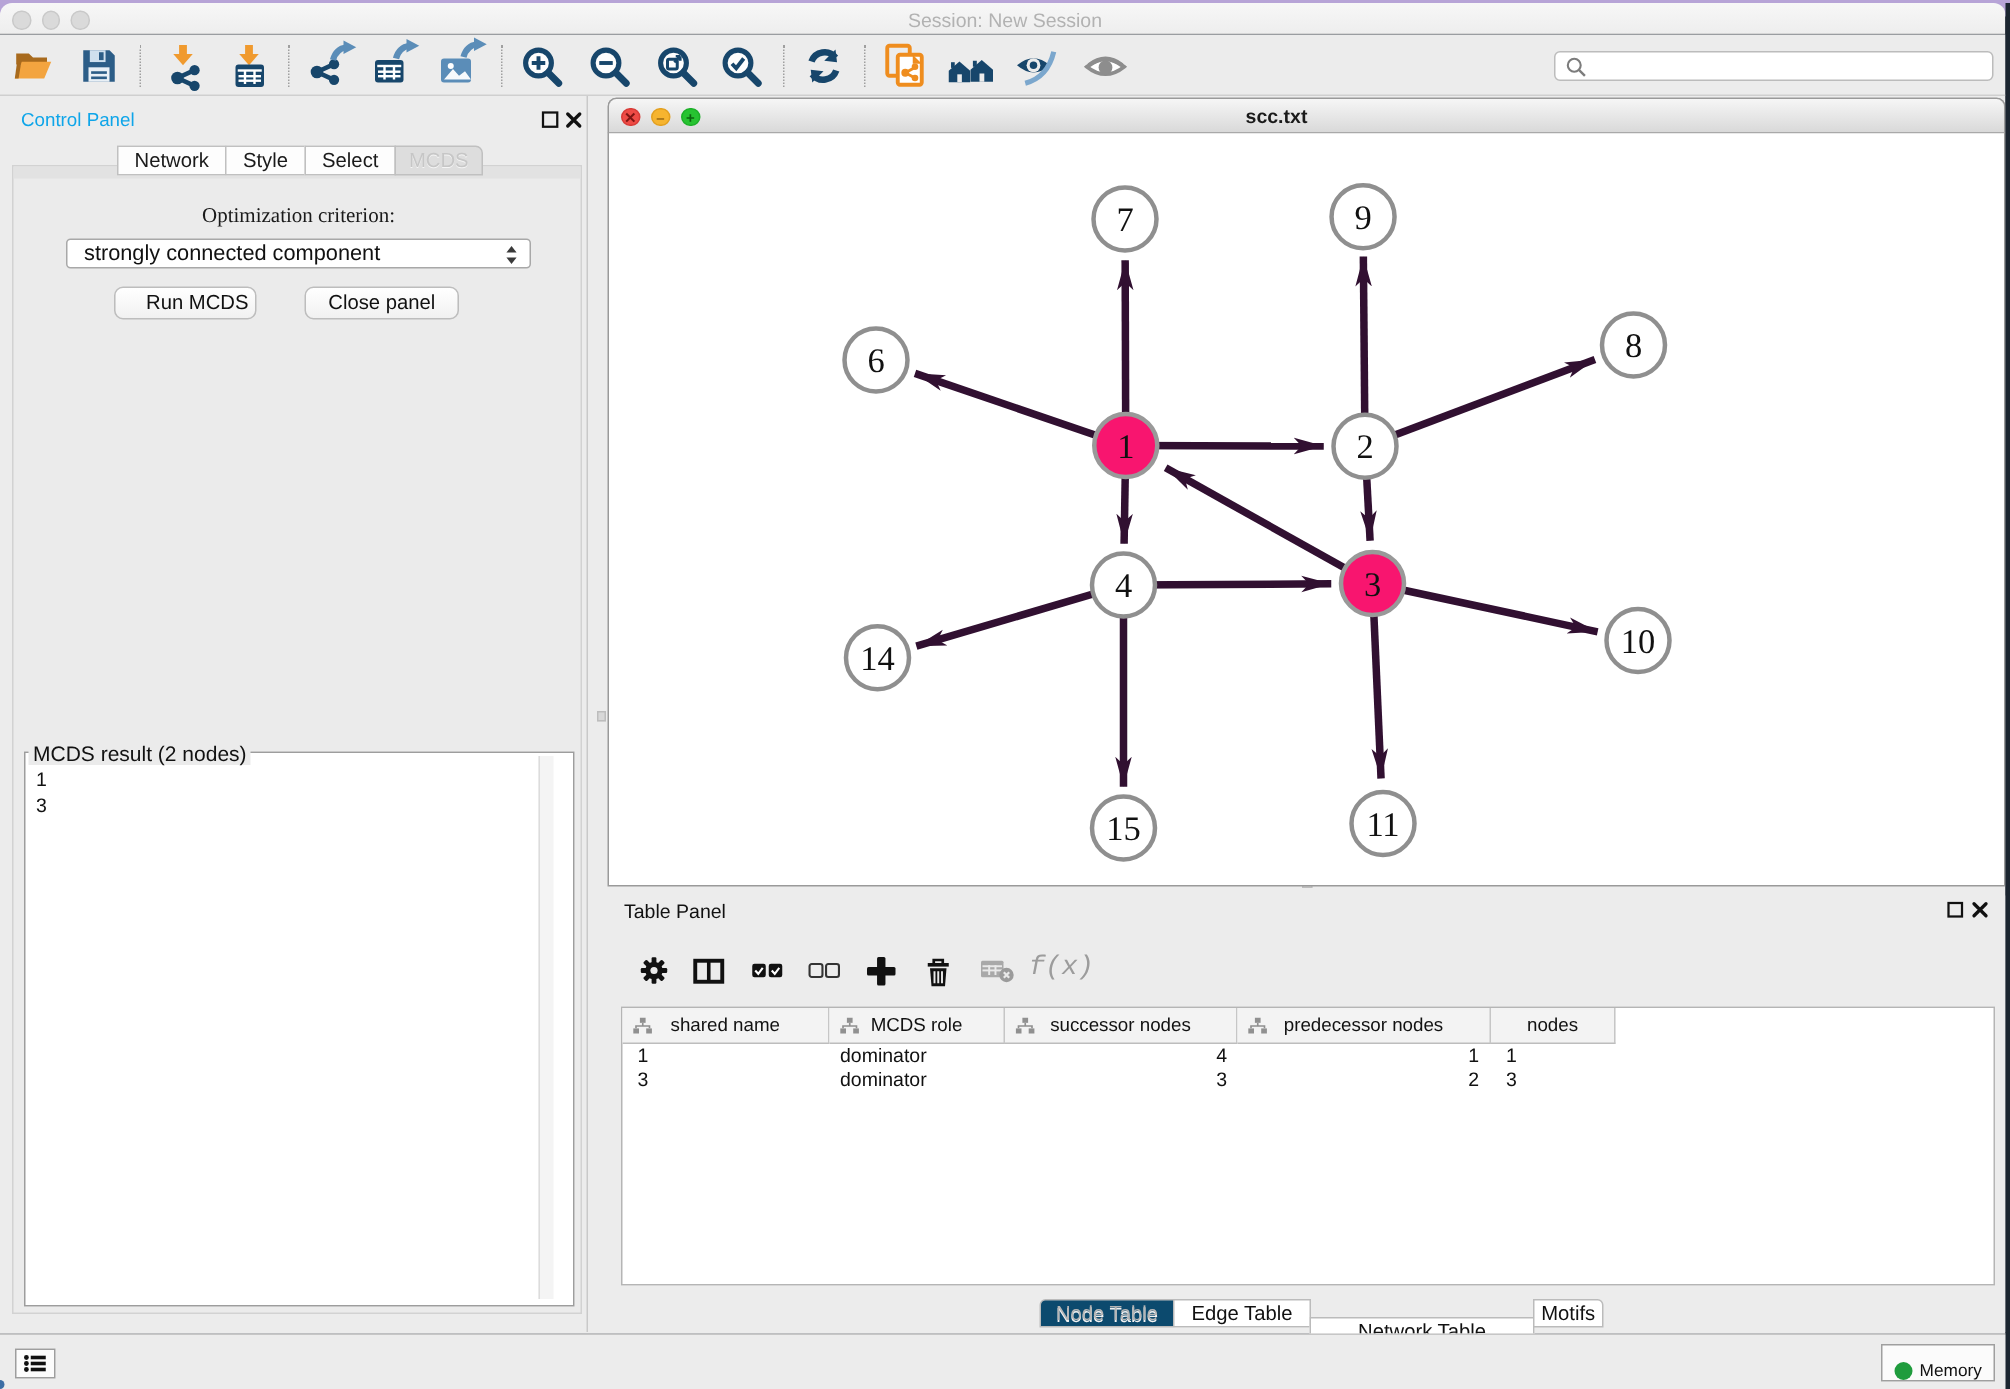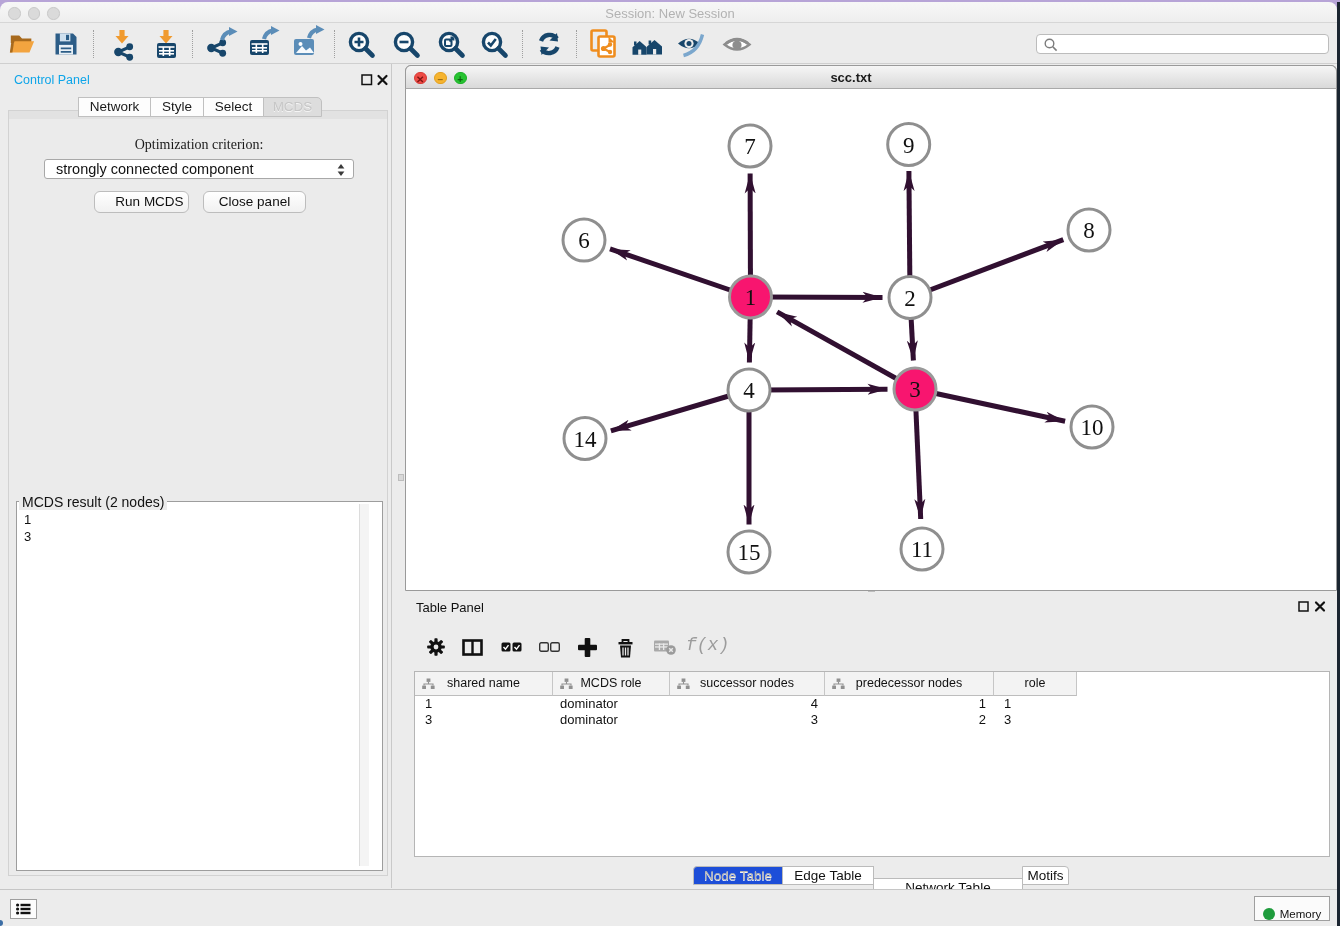--- a/index.html
+++ b/index.html
@@ -196,21 +196,21 @@
 <div class="abs" style="left:868px;top:587px;width:7px;height:5px;background:#d8d8d8;border:1px solid #bdbdbd"></div>
 <div class="abs tab" style="left:78px;width:73px;">Network</div>
 <div class="abs tab" style="left:150px;width:54px;">Style</div>
 <div class="abs tab" style="left:203px;width:61px;">Select</div>
 <div class="abs tab tabsel" style="left:263px;width:59px;">MCDS</div>
 <div class="abs" id="optlabel">Optimization criterion:</div>
 <div class="abs" id="combo">strongly connected component<svg class="icon" style="right:8px;top:4px" width="8" height="12" viewBox="0 0 8 12">
       <path d="M4,0 L7.4,4.4 H0.6 Z" fill="#3a3a3a"></path>
       <path d="M4,12 L7.4,7.6 H0.6 Z" fill="#3a3a3a"></path>
     </svg></div>
-<div class="abs btn" style="left:94px;width:95px;padding-left:16px;">Run MCDS</div>
+<div class="abs btn" style="left:76px;width:95px;padding-left:16px;">Run MCDS</div>
 <div class="abs btn" style="left:203px;width:103px;">Close panel</div>
 <div class="abs" id="fieldset">
     <div id="fieldscroll"></div>
   <div style="position:absolute;left:7px;top:10px;font-size:13px;color:#111;line-height:16.5px">1<br>3</div>
 </div>
 <div class="abs" id="fieldlabel">MCDS result (2 nodes)</div>
 <div class="abs" id="netwin"></div>
 <svg id="graph" width="932" height="502" viewBox="0 0 932 502" style="position:absolute;left:405px;top:89px">
 <defs>
       <marker id="arw" markerUnits="userSpaceOnUse" markerWidth="23" markerHeight="14" refX="20" refY="6" orient="auto">
@@ -341,33 +341,33 @@
         <path d="M6.5,4 v2 M2,7.5 v-1.5 h9 v1.5" stroke="#909090" stroke-width="1.1" fill="none"></path>
       </svg>successor nodes</div>
 <div class="th" style="left:410px;width:169px"><svg width="13" height="12" viewBox="0 0 13 12" style="position:absolute;left:7px;top:5.5px">
         <g fill="#909090">
           <rect x="4.6" y="0.5" width="3.8" height="3.4"></rect>
           <rect x="0.2" y="7.6" width="3.8" height="3.4"></rect>
           <rect x="8.8" y="7.6" width="3.8" height="3.4"></rect>
         </g>
         <path d="M6.5,4 v2 M2,7.5 v-1.5 h9 v1.5" stroke="#909090" stroke-width="1.1" fill="none"></path>
       </svg>predecessor nodes</div>
-<div class="th" style="left:579px;width:83px">role</div>
+<div class="th" style="left:579px;width:83px">nodes</div>
   <div class="td" style="left:10px;top:24px;width:120px">1</div>
 <div class="td" style="left:145px;top:24px;width:110px">dominator</div>
 <div class="td" style="left:255px;top:24px;width:148px;text-align:right">4</div>
 <div class="td" style="left:410px;top:24px;width:161px;text-align:right">1</div>
 <div class="td" style="left:589px;top:24px;width:70px">1</div>
 <div class="td" style="left:10px;top:40px;width:120px">3</div>
 <div class="td" style="left:145px;top:40px;width:110px">dominator</div>
 <div class="td" style="left:255px;top:40px;width:148px;text-align:right">3</div>
 <div class="td" style="left:410px;top:40px;width:161px;text-align:right">2</div>
 <div class="td" style="left:589px;top:40px;width:70px">3</div>
 </div>
-<div class="abs btab" style="left:693px;width:90px;background:#1d4ed8;color:#b5b5b5;text-shadow:0 1px 0 #f2f2f2;border-radius:4px 0 0 0">Node Table</div>
+<div class="abs btab" style="left:693px;width:90px;background:#0c4a6e;color:#b5b5b5;text-shadow:0 1px 0 #f2f2f2;border-radius:4px 0 0 0">Node Table</div>
 <div class="abs btab" style="left:782px;width:92px;">Edge Table</div>
 <div class="abs btab" style="left:873px;width:150px;margin-top:12px;">Network Table</div>
 <div class="abs btab" style="left:1022px;width:47px;border-radius:0 4px 0 0">Motifs</div>
 <div class="abs" id="statusbar"></div>
 <div class="abs" id="listbtn"></div>
 <div class="abs" id="membtn"></div>
 <svg class="icon" style="left:16px;top:903px" width="15" height="12" viewBox="0 0 15 12">
     <g fill="#111">
       <circle cx="1.6" cy="2" r="1.6"></circle>
       <circle cx="1.6" cy="6" r="1.6"></circle>

